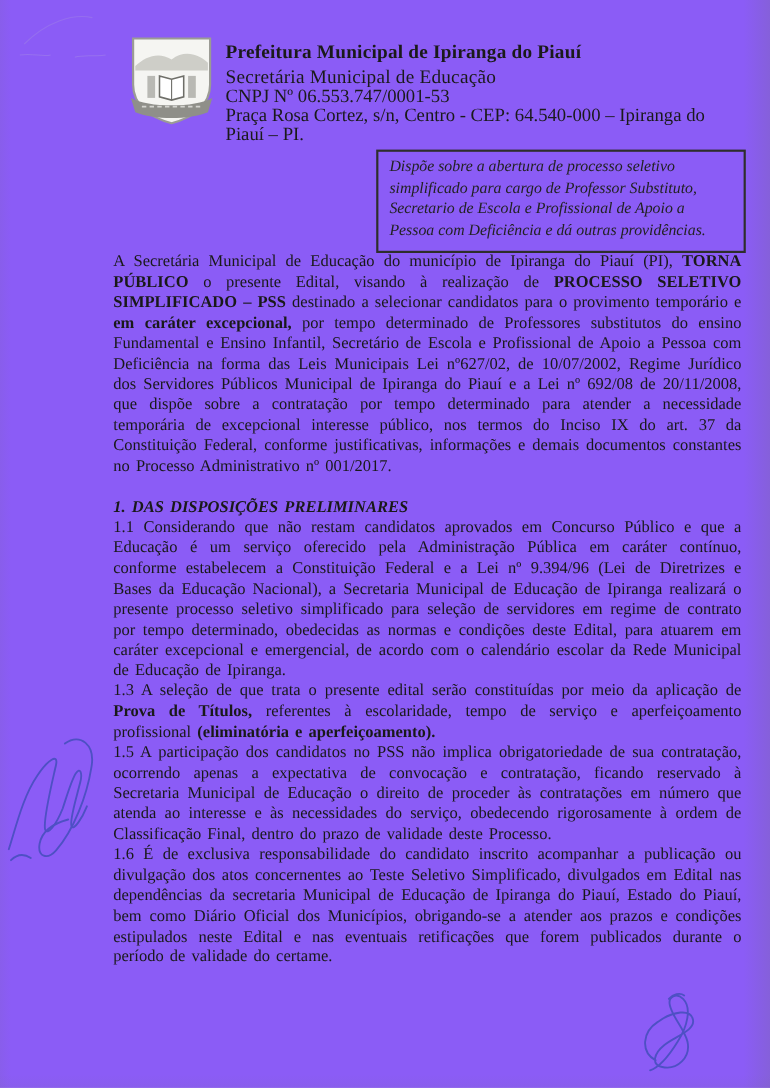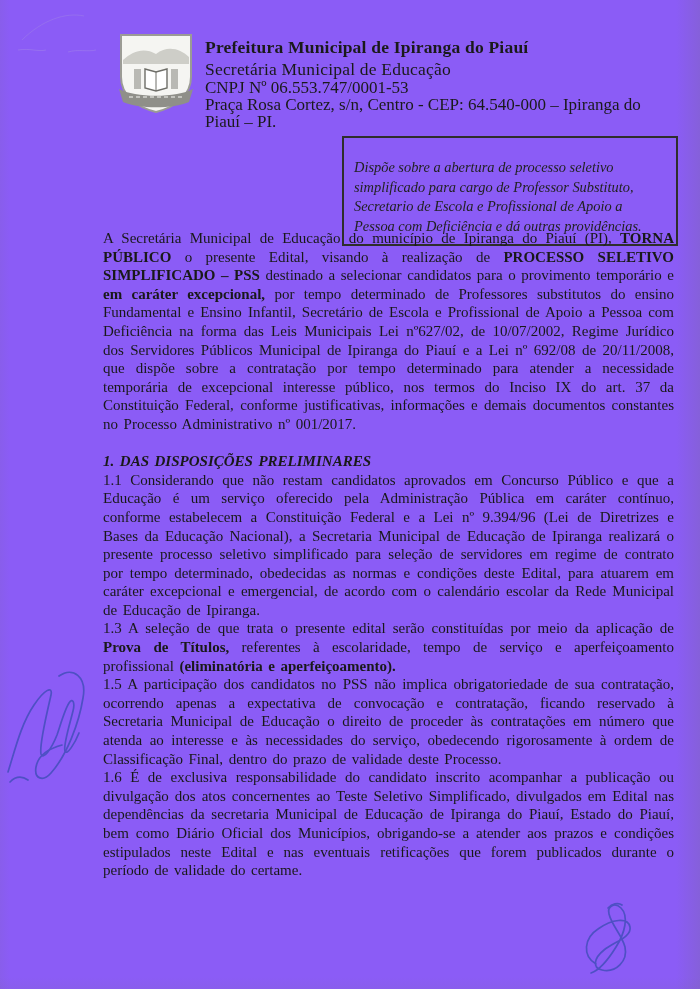--- a/index.html
+++ b/index.html
@@ -28,21 +28,21 @@
   .org-block{position:absolute;left:205px;top:36px;width:470px;}
   .org-name{font-size:17.5px;font-weight:bold;line-height:22px;letter-spacing:0.2px;}
   .org-dept{font-size:17.5px;font-weight:normal;line-height:22px;letter-spacing:0.2px;}
   .org-small{font-size:17px;line-height:16.8px;}
   .org-small:first-of-type{margin-top:3px;}
   .email-link{text-decoration:underline;}
 
   .summary-box{
     position:absolute;left:342px;top:136px;width:312px;
     border:2px solid #2e2e2c;
-    padding:20px 10px 8px 10px;
+    padding:4px 10px 8px 10px;
     font-style:italic;font-size:14.4px;line-height:19.6px;
     text-align:left;color:#222;
   }
 
   .doc-body{
     position:absolute;left:103px;top:229px;width:571px;
     font-size:15px;line-height:18.6px;
     text-align:justify;word-spacing:0.12em;
     color:#191919;
   }

